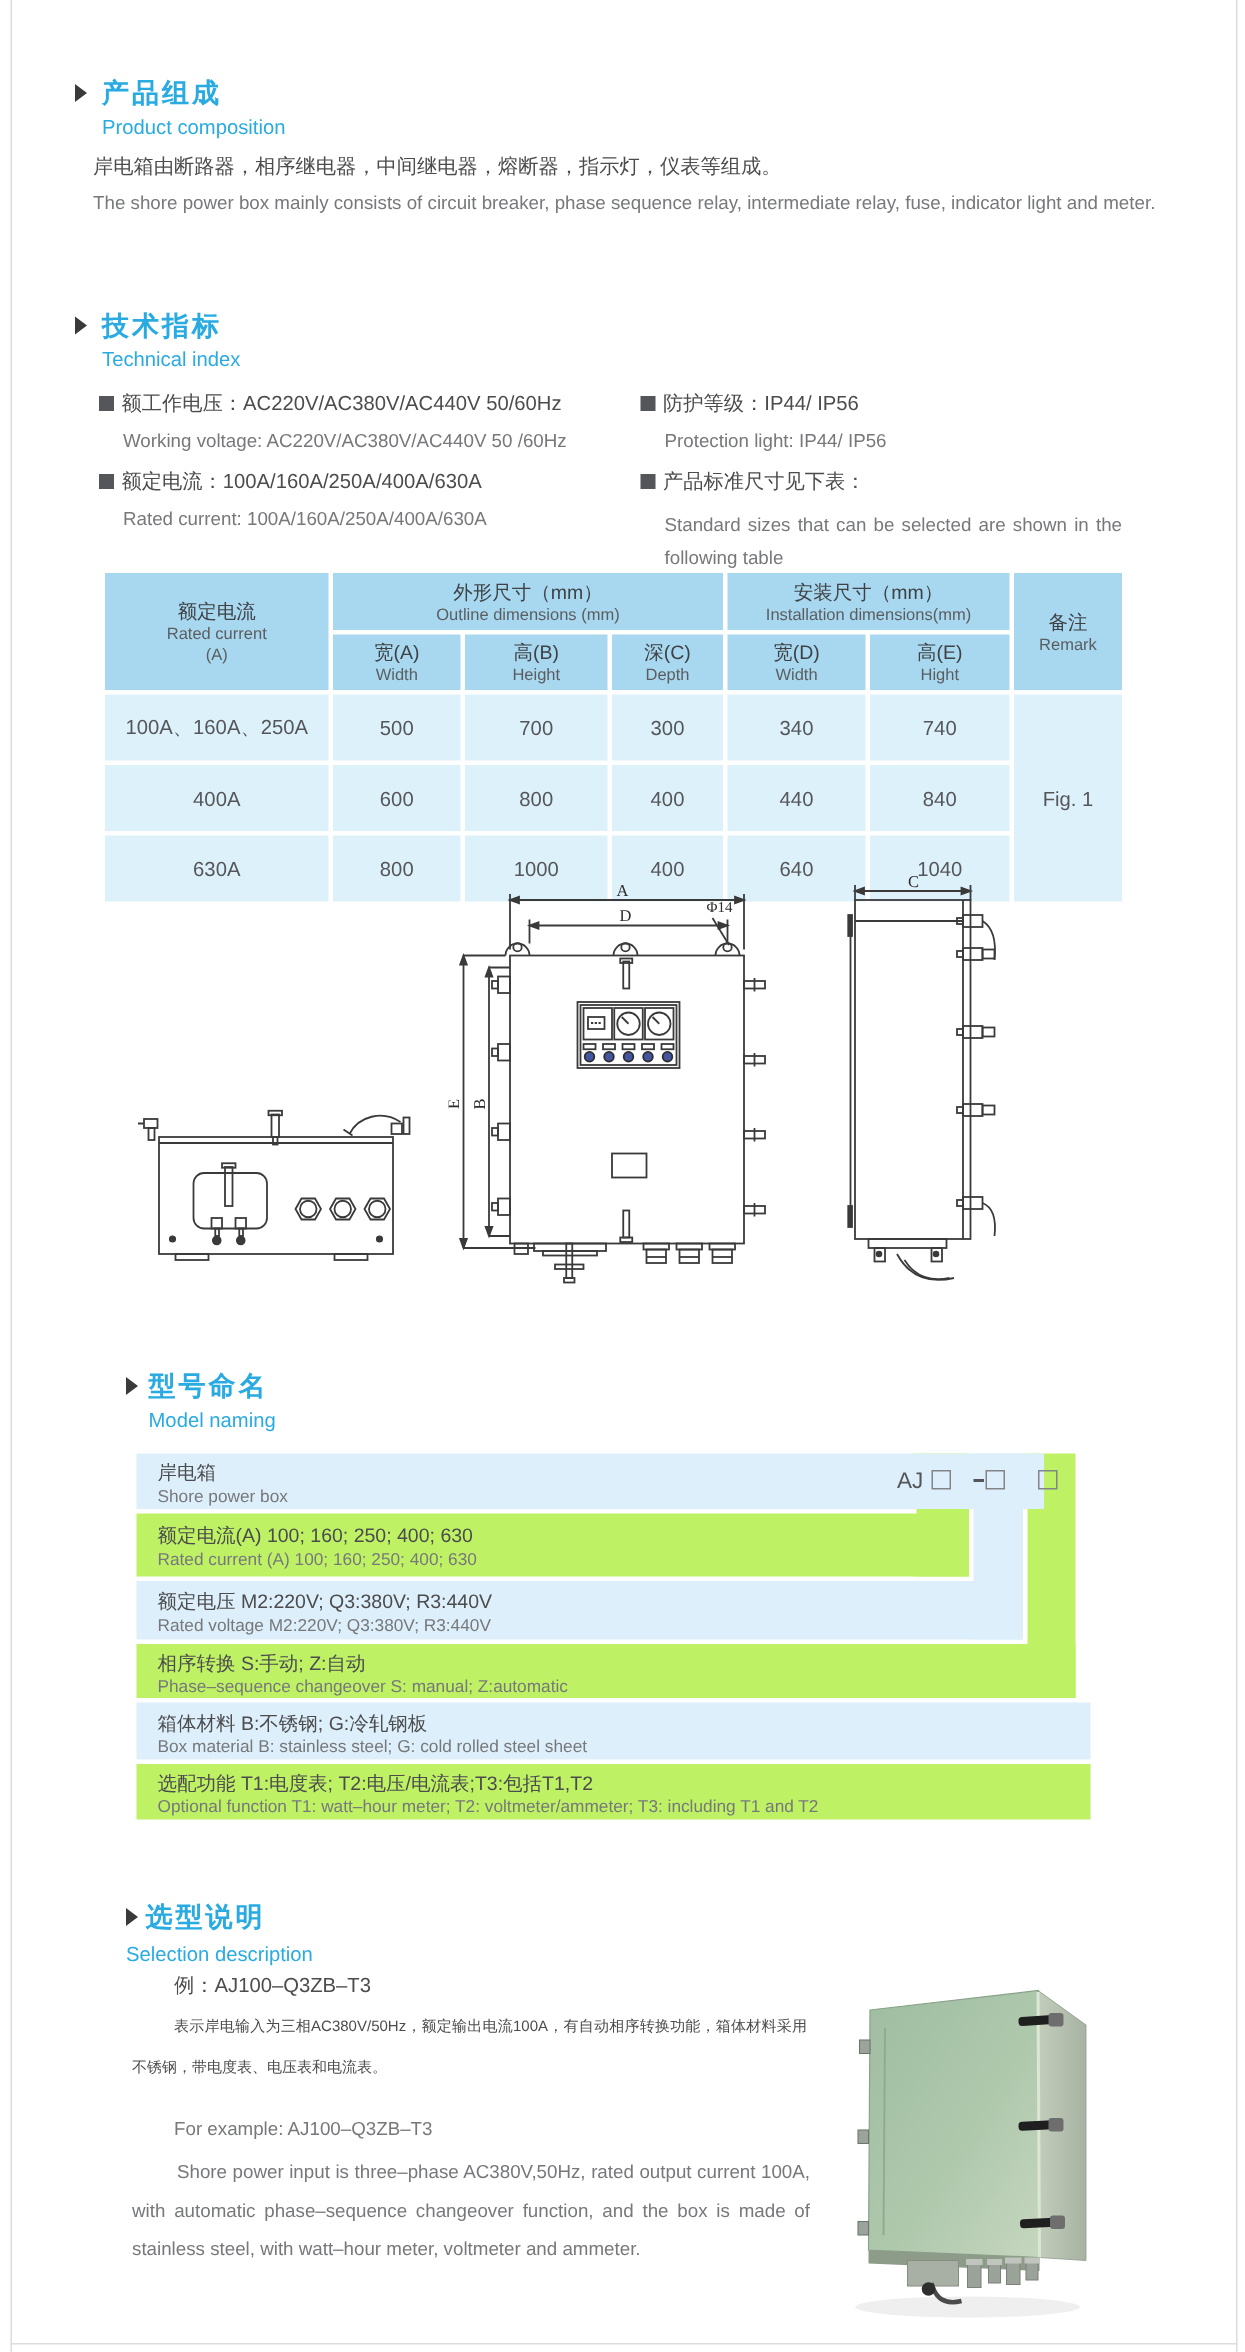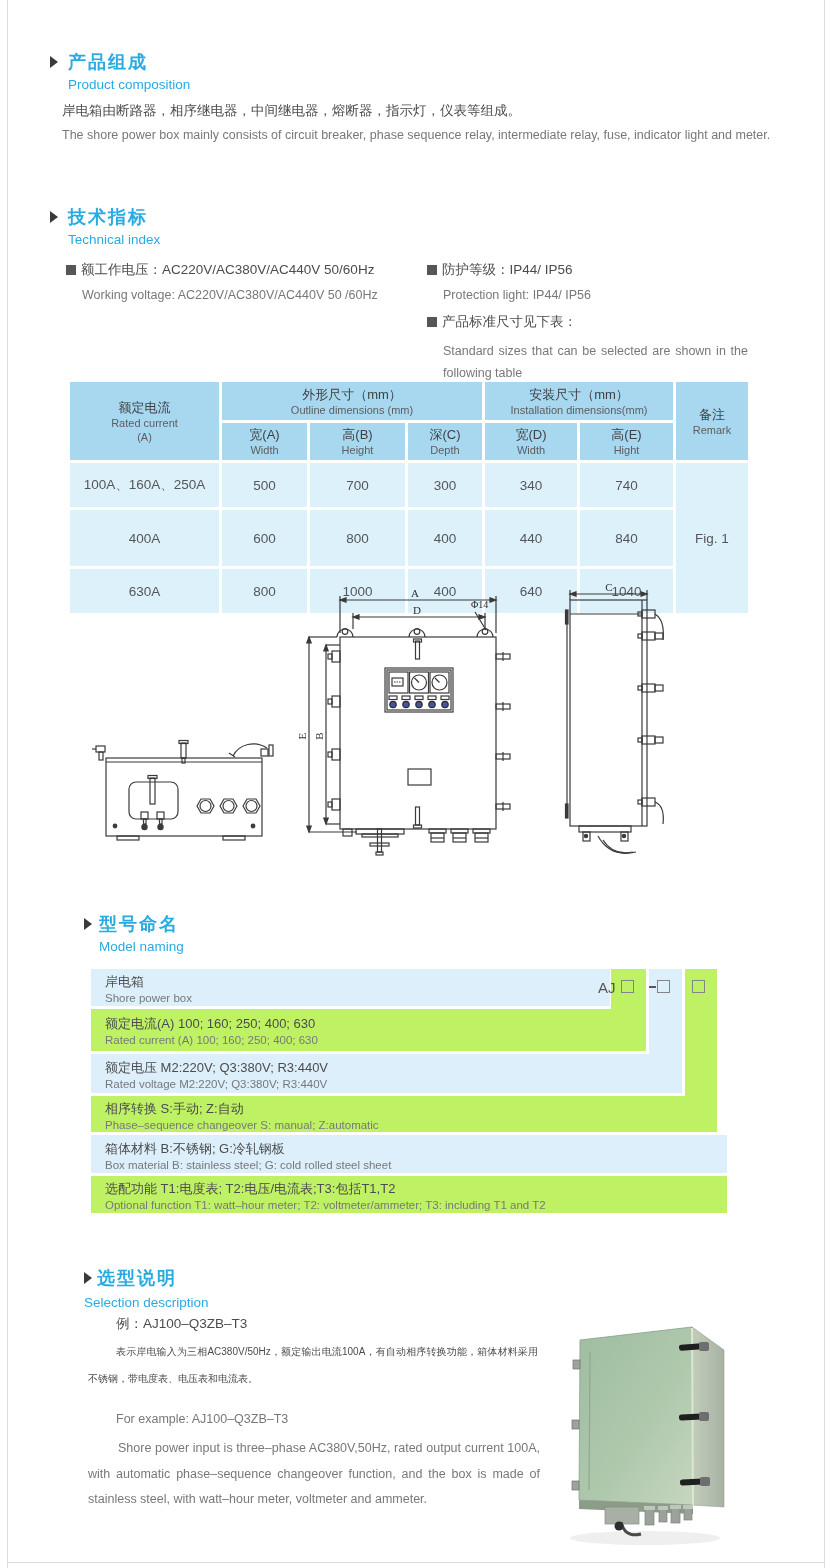--- a/index.html
+++ b/index.html
@@ -76,20 +76,24 @@
     <div style="display:flex;align-items:center;gap:10px;">
       <span class="tri"></span>
       <span class="sec-cn">技术指标</span>
     </div>
     <div class="sec-en" style="margin-left:18px;">Technical index</div>
   </div>
 
   <div class="spec-item" style="left:66px;top:260px;">
     <div><span class="sq"></span><span class="spec-cn">额工作电压：AC220V/AC380V/AC440V  50/60Hz</span></div>
     <div class="spec-en">Working voltage: AC220V/AC380V/AC440V 50 /60Hz</div>
+  </div>
+  <div class="spec-item" style="left:66px;top:312px;">
+    <div><span class="sq"></span><span class="spec-cn">额定电流：100A/160A/250A/400A/630A</span></div>
+    <div class="spec-en">Rated current: 100A/160A/250A/400A/630A</div>
   </div>
   <div class="spec-item" style="left:427px;top:260px;">
     <div><span class="sq"></span><span class="spec-cn">防护等级：IP44/ IP56</span></div>
     <div class="spec-en">Protection light: IP44/ IP56</div>
   </div>
   <div class="spec-item" style="left:427px;top:312px;">
     <div><span class="sq"></span><span class="spec-cn">产品标准尺寸见下表：</span></div>
     <div class="spec-en just">Standard sizes that can be selected are shown in the following table</div>
   </div>
 
@@ -148,21 +152,21 @@
     <tr>
       <td class="tdv" style="height:44px;">100A、160A、250A</td>
       <td class="tdv">500</td>
       <td class="tdv">700</td>
       <td class="tdv">300</td>
       <td class="tdv">340</td>
       <td class="tdv">740</td>
       <td class="tdv" rowspan="3">Fig. 1</td>
     </tr>
     <tr>
-      <td class="tdv" style="height:56px;">400A</td>
+      <td class="tdv" style="height:44px;">400A</td>
       <td class="tdv">600</td>
       <td class="tdv">800</td>
       <td class="tdv">400</td>
       <td class="tdv">440</td>
       <td class="tdv">840</td>
     </tr>
     <tr>
       <td class="tdv" style="height:44px;">630A</td>
       <td class="tdv">800</td>
       <td class="tdv">1000</td>
@@ -378,21 +382,21 @@
       <span class="tri"></span>
       <span class="sec-cn">型号命名</span>
     </div>
     <div class="sec-en" style="margin-left:15px;">Model naming</div>
   </div>
 
   <div class="strip mn-gray" style="left:608px;top:969px;width:38px;height:82px;"></div>
   <div class="strip mn-blue" style="left:646px;top:969px;width:36px;height:124px;"></div>
   <div class="strip mn-gray" style="left:682px;top:969px;width:35px;height:163px;"></div>
 
-  <div class="mn-row mn-blue" style="left:91px;top:969px;width:519px;height:37px;">
+  <div class="mn-row mn-blue" style="left:91px;top:969px;width:605px;height:37px;">
     <div class="mn-cn">岸电箱</div>
     <div class="mn-en">Shore power box</div>
   </div>
   <div class="mn-row mn-gray" style="left:91px;top:1009px;width:555px;height:42px;">
     <div class="mn-cn" style="padding-top:6px;">额定电流(A)  100; 160; 250; 400; 630</div>
     <div class="mn-en">Rated current (A) 100; 160; 250; 400; 630</div>
   </div>
   <div class="mn-row mn-blue" style="left:91px;top:1054px;width:591px;height:39px;">
     <div class="mn-cn" style="padding-top:5px;">额定电压   M2:220V;  Q3:380V;  R3:440V</div>
     <div class="mn-en">Rated voltage  M2:220V;  Q3:380V;  R3:440V</div>

